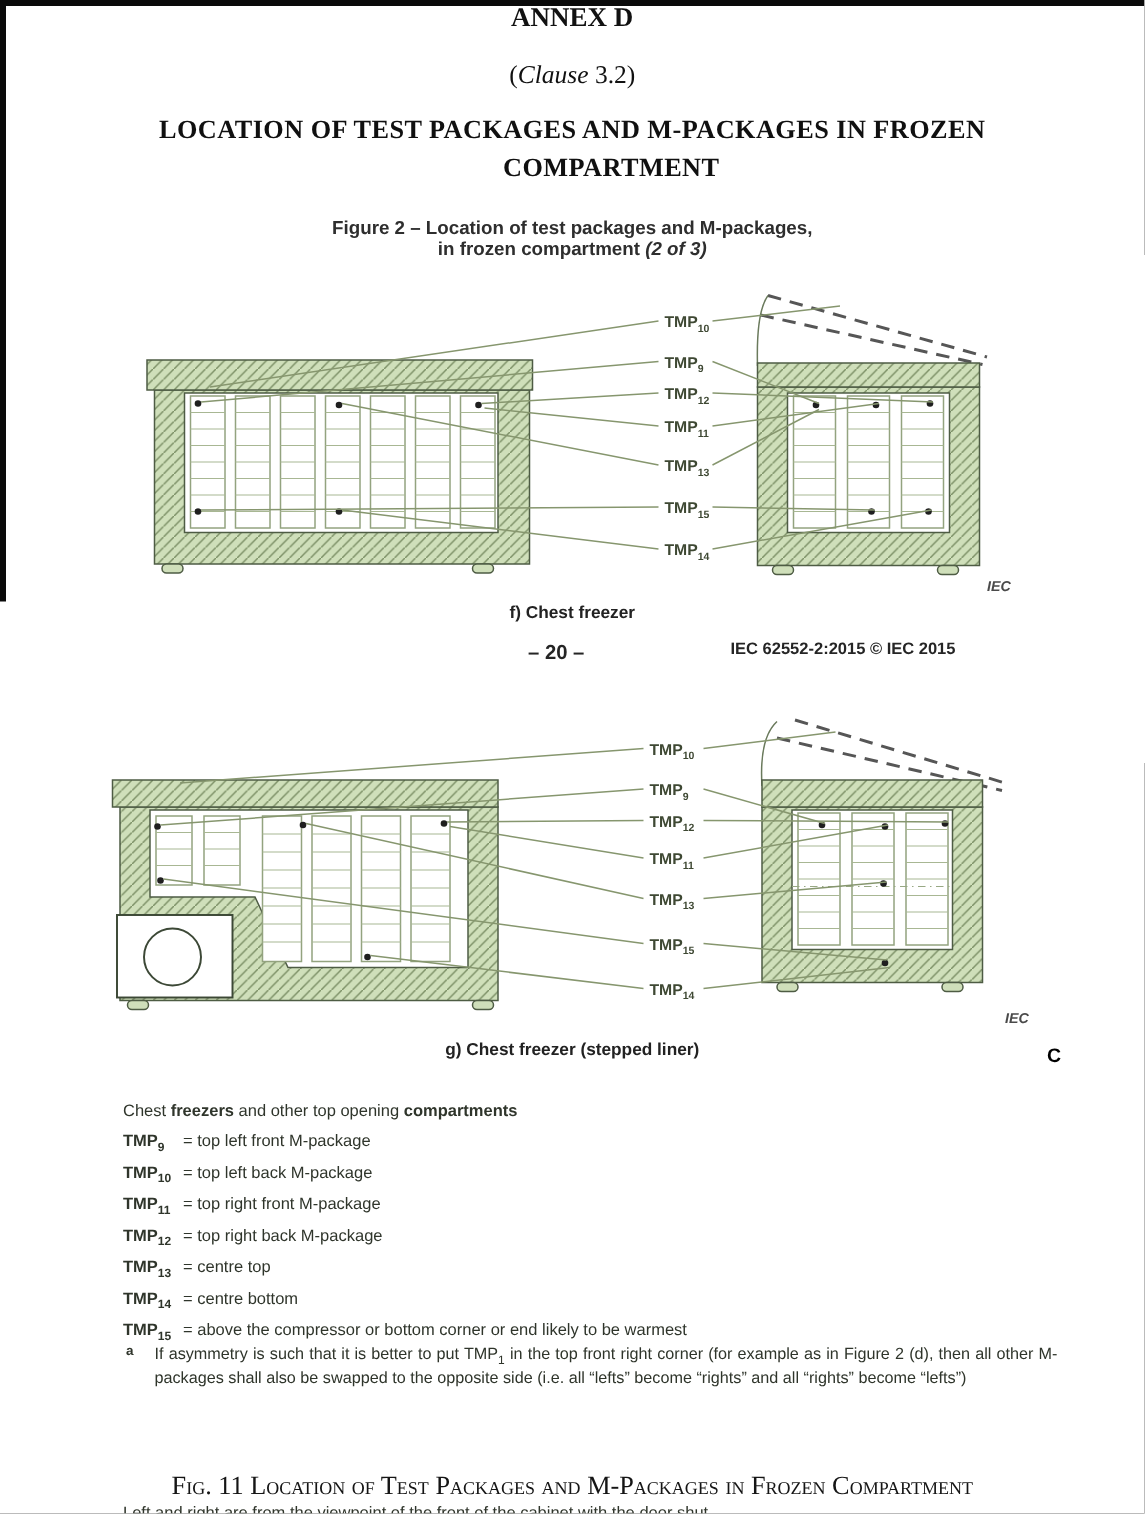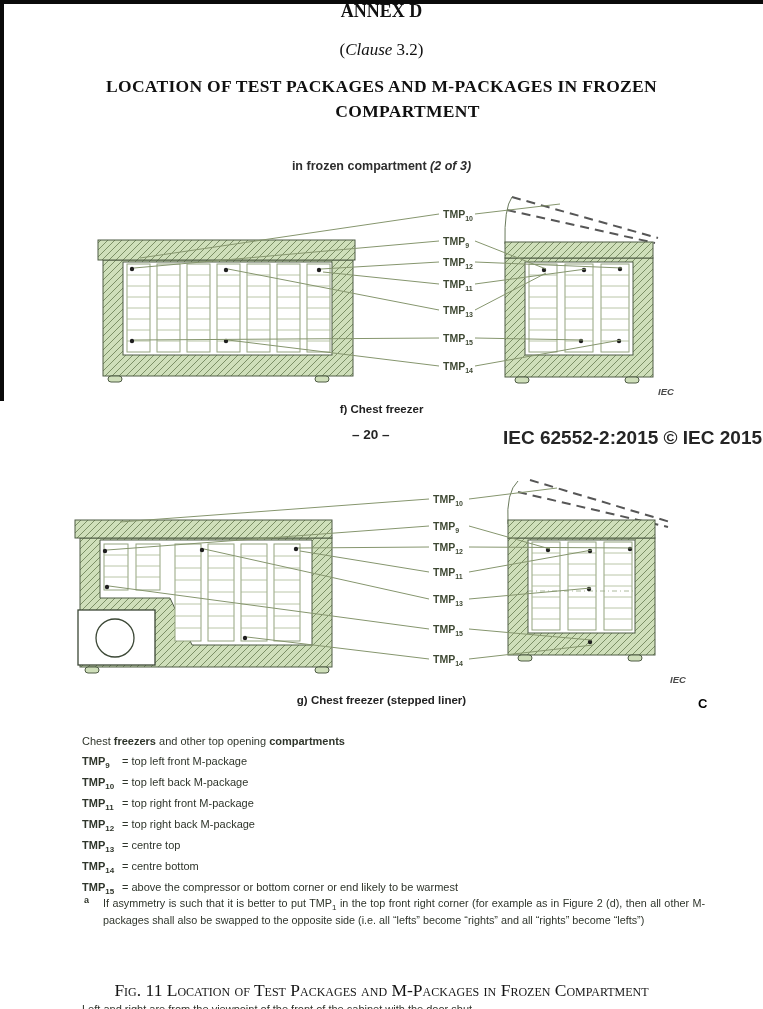--- a/index.html
+++ b/index.html
@@ -18,21 +18,21 @@
   .f2a{top:145px;} .f2b{top:159px;}
   .fig2cap .it{font-style:italic;}
   .diagram{left:60px;width:645px;}
   .dsvg-f{top:190px;height:205px;}
   .dsvg-g{top:478px;height:212px;}
   .subcap{left:0;width:763px;text-align:center;font-size:11.5px;font-weight:bold;color:#222;}
   .scf{top:403px;} .scg{top:694px;text-align:center;}
   .iec-credit{font-size:9.5px;font-style:italic;font-weight:bold;color:#4a4a4a;}
   .iecf{left:658px;top:386px;} .iecg{left:670px;top:674px;}
   .pageno{left:352px;top:427px;font-size:13.5px;font-weight:bold;color:#252525;}
-  .docref{left:487px;top:427px;font-size:19px;font-weight:bold;color:#252525;margin-left:16px;}
+  .docref{left:487px;top:427px;font-size:11px;font-weight:bold;color:#252525;}
   .colmark{left:698px;top:696px;font-size:13px;font-weight:bold;color:#000;}
   .defhead{left:82px;top:735px;font-size:11px;color:#2f352b;}
   .defhead b{font-weight:bold;text-align:center;}
   .defrow{left:82px;font-size:11px;color:#2f352b;}
   .term{display:inline-block;width:40px;font-weight:bold;}
   sub{font-size:8px;}
   .fnmark{left:84px;top:895px;font-size:9px;font-weight:bold;color:#2f352b;}
   .fntext{left:103px;top:897px;width:602px;font-size:10.8px;line-height:13px;text-align:justify;color:#2f352b;}
   .note{left:82px;top:1003px;font-size:11px;color:#2f352b;}
   .watermark{left:377px;top:933px;font-size:54px;line-height:1;color:#0a0a0a;letter-spacing:-1px;white-space:nowrap;}
@@ -56,20 +56,21 @@
 
 <div class="page">
   <div class="abs topbar"></div>
   <div class="abs leftbar"></div>
 
   <div class="abs annex-title serif">ANNEX D</div>
   <div class="abs clause-line serif"><span>(</span><span class="it">Clause</span><span> 3.2)</span></div>
   <div class="abs main-title mt1 serif">LOCATION OF TEST PACKAGES AND M-PACKAGES IN FROZEN</div>
   <div class="abs main-title mt2 serif">COMPARTMENT</div>
 
+  <div class="abs fig2cap f2a">Figure 2 – Location of test packages and M-packages,</div>
   <div class="abs fig2cap f2b"><span>in frozen compartment </span><span class="it">(2 of 3)</span></div>
 
   <svg class="abs diagram dsvg-f" viewBox="0 0 645 205">
     <defs>
       <pattern id="hatchF" patternUnits="userSpaceOnUse" width="7" height="7">
         <rect width="7" height="7" fill="#cfdfba"></rect>
         <path d="M0,7 L7,0" stroke="#7c9066" stroke-width="1"></path>
       </pattern>
     </defs>
 

